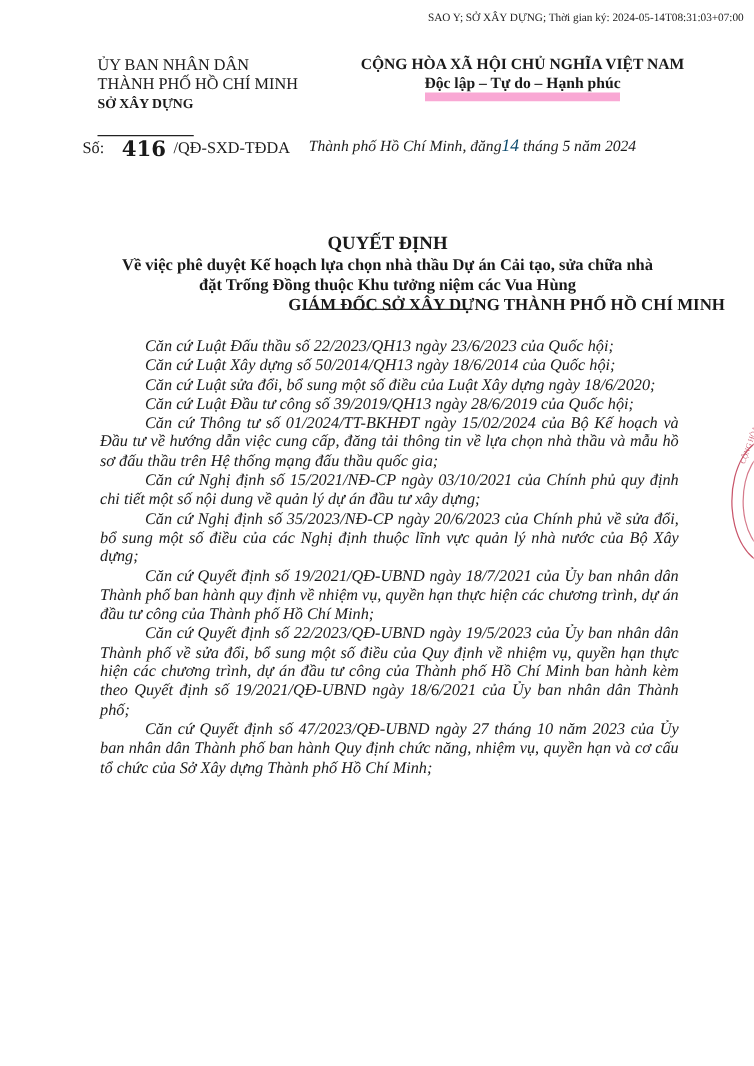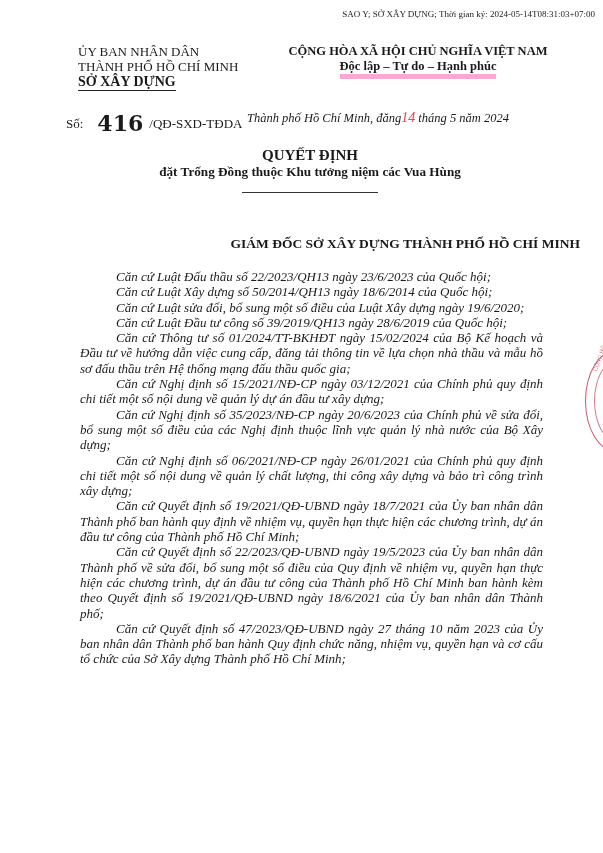--- a/index.html
+++ b/index.html
@@ -1,27 +1,27 @@
 <!DOCTYPE html>
 <html><head>
 <meta charset="utf-8">
 <style>
   html, body { margin:0; padding:0; background:#ffffff; }
   body { width:603px; height:853px; position:relative; overflow:hidden; font-family:"Liberation Serif","DejaVu Serif",serif; color:#1a1a1a; }
   .stamp-line { position:absolute; top:9px; right:8px; font-size:9px; color:#222; white-space:nowrap;margin-left:36px; }
   .hdr-left { position:absolute; left:78px; top:44px; width:210px; font-size:13px; line-height:15px; }
-  .hdr-left .org { font-weight:bold; font-size:14px; display:inline-block; border-bottom:1px solid #222; padding-bottom:1px; }
+  .hdr-left .org { font-weight:bold; font-size:11px; display:inline-block; border-bottom:1px solid #222; padding-bottom:17px; }
   .hdr-right { position:absolute; left:258px; top:44px; width:320px; text-align:center; font-size:12.5px; line-height:15px; font-weight:bold;font-family:Liberation Serif, serif; }
-  .hdr-right .motto { display:inline-block; border-bottom:5px solid #f9a8d4; font-size:12.5px; }
+  .hdr-right .motto { display:inline-block; border-bottom:7px solid #f9a8d4; font-size:12.5px; }
   .so-line { position:absolute; left:66px; top:107px; font-size:13px; white-space:nowrap; }
-  .so-line .num { font-weight:bold; font-size:22px; margin:0 6px 0 14px; font-family:"DejaVu Serif",serif; position:relative; top:3px; }
+  .so-line .num { font-weight:bold; font-size:17px; margin:0 6px 0 14px; font-family:"DejaVu Serif",serif; position:relative; top:3px; }
   .date-line { position:absolute; left:247px; top:110px; font-size:12.5px; font-style:italic; white-space:nowrap; }
-  .date-line .hand { color:#ef4444; font-size:14px; font-style:italic; }
+  .date-line .hand { color:#0c4a6e; font-size:14px; font-style:italic; }
   .title-block { position:absolute; left:40px; width:540px; top:147px; text-align:center; font-weight:bold; }
-  .title-block .t1 { font-size:15px; line-height:17px; }
+  .title-block .t1 { font-size:15px; line-height:17px;margin-top:40px; }
   .title-block .t2 { font-size:13.2px; line-height:15.5px; }
   .title-rule { width:136px; height:1px; background:#333; margin:12px auto 0; }
   .authority { position:absolute; left:40px; width:540px; top:236px; text-align:right; font-weight:bold; font-size:13.5px; }
   .body-text { position:absolute; left:80px; top:269px; width:463px; font-size:13px; line-height:15.3px; font-style:italic; text-align:justify; }
   .body-text p { margin:0 0 0 0; text-indent:36px; }
   .seal { position:absolute; left:585px; top:350px; width:60px; height:100px; border:1.5px solid #c9566b; border-radius:50%; }
   .seal-inner { position:absolute; left:594px; top:360px; width:44px; height:80px; border:1px solid #d67b8c; border-radius:50%; }
   .seal-text { position:absolute; left:592px; top:370px; font-size:6px; color:#c9566b; transform:rotate(-70deg); transform-origin:left top; white-space:nowrap; }
 </style>
 </head>
@@ -43,35 +43,35 @@
 <div class="so-line">
   <span>Số:</span><span class="num">416</span><span>/QĐ-SXD-TĐDA</span>
 </div>
 
 <div class="date-line">
   <span>Thành phố Hồ Chí Minh, đăng</span><span class="hand">14</span><span> tháng 5 năm 2024</span>
 </div>
 
 <div class="title-block">
   <div class="t1">QUYẾT ĐỊNH</div>
+  <div class="t2">Về việc phê duyệt Kế hoạch lựa chọn nhà thầu Dự án Cải tạo, sửa chữa nhà</div>
   <div class="t2">đặt Trống Đồng thuộc Khu tưởng niệm các Vua Hùng</div>
   <div class="title-rule"></div>
 </div>
 
 <div class="authority">GIÁM ĐỐC SỞ XÂY DỰNG THÀNH PHỐ HỒ CHÍ MINH</div>
 
 <div class="body-text">
   <p>Căn cứ Luật Đấu thầu số 22/2023/QH13 ngày 23/6/2023 của Quốc hội;</p>
   <p>Căn cứ Luật Xây dựng số 50/2014/QH13 ngày 18/6/2014 của Quốc hội;</p>
-  <p>Căn cứ Luật sửa đổi, bổ sung một số điều của Luật Xây dựng ngày 19/6/2020;</p>
+  <p>Căn cứ Luật sửa đổi, bổ sung một số điều của Luật Xây dựng ngày 18/6/2020;</p>
   <p>Căn cứ Luật Đầu tư công số 39/2019/QH13 ngày 28/6/2019 của Quốc hội;</p>
   <p>Căn cứ Thông tư số 01/2024/TT-BKHĐT ngày 15/02/2024 của Bộ Kế hoạch và Đầu tư về hướng dẫn việc cung cấp, đăng tải thông tin về lựa chọn nhà thầu và mẫu hồ sơ đấu thầu trên Hệ thống mạng đấu thầu quốc gia;</p>
-  <p>Căn cứ Nghị định số 15/2021/NĐ-CP ngày 03/12/2021 của Chính phủ quy định chi tiết một số nội dung về quản lý dự án đầu tư xây dựng;</p>
+  <p>Căn cứ Nghị định số 15/2021/NĐ-CP ngày 03/10/2021 của Chính phủ quy định chi tiết một số nội dung về quản lý dự án đầu tư xây dựng;</p>
   <p>Căn cứ Nghị định số 35/2023/NĐ-CP ngày 20/6/2023 của Chính phủ về sửa đổi, bổ sung một số điều của các Nghị định thuộc lĩnh vực quản lý nhà nước của Bộ Xây dựng;</p>
-  <p>Căn cứ Nghị định số 06/2021/NĐ-CP ngày 26/01/2021 của Chính phủ quy định chi tiết một số nội dung về quản lý chất lượng, thi công xây dựng và bảo trì công trình xây dựng;</p>
   <p>Căn cứ Quyết định số 19/2021/QĐ-UBND ngày 18/7/2021 của Ủy ban nhân dân Thành phố ban hành quy định về nhiệm vụ, quyền hạn thực hiện các chương trình, dự án đầu tư công của Thành phố Hồ Chí Minh;</p>
   <p>Căn cứ Quyết định số 22/2023/QĐ-UBND ngày 19/5/2023 của Ủy ban nhân dân Thành phố về sửa đổi, bổ sung một số điều của Quy định về nhiệm vụ, quyền hạn thực hiện các chương trình, dự án đầu tư công của Thành phố Hồ Chí Minh ban hành kèm theo Quyết định số 19/2021/QĐ-UBND ngày 18/6/2021 của Ủy ban nhân dân Thành phố;</p>
   <p>Căn cứ Quyết định số 47/2023/QĐ-UBND ngày 27 tháng 10 năm 2023 của Ủy ban nhân dân Thành phố ban hành Quy định chức năng, nhiệm vụ, quyền hạn và cơ cấu tổ chức của Sở Xây dựng Thành phố Hồ Chí Minh;</p>
 </div>
 
 <div class="seal"></div>
 <div class="seal-inner"></div>
 <div class="seal-text">CỘNG HÒA</div>
 
 </body></html>

